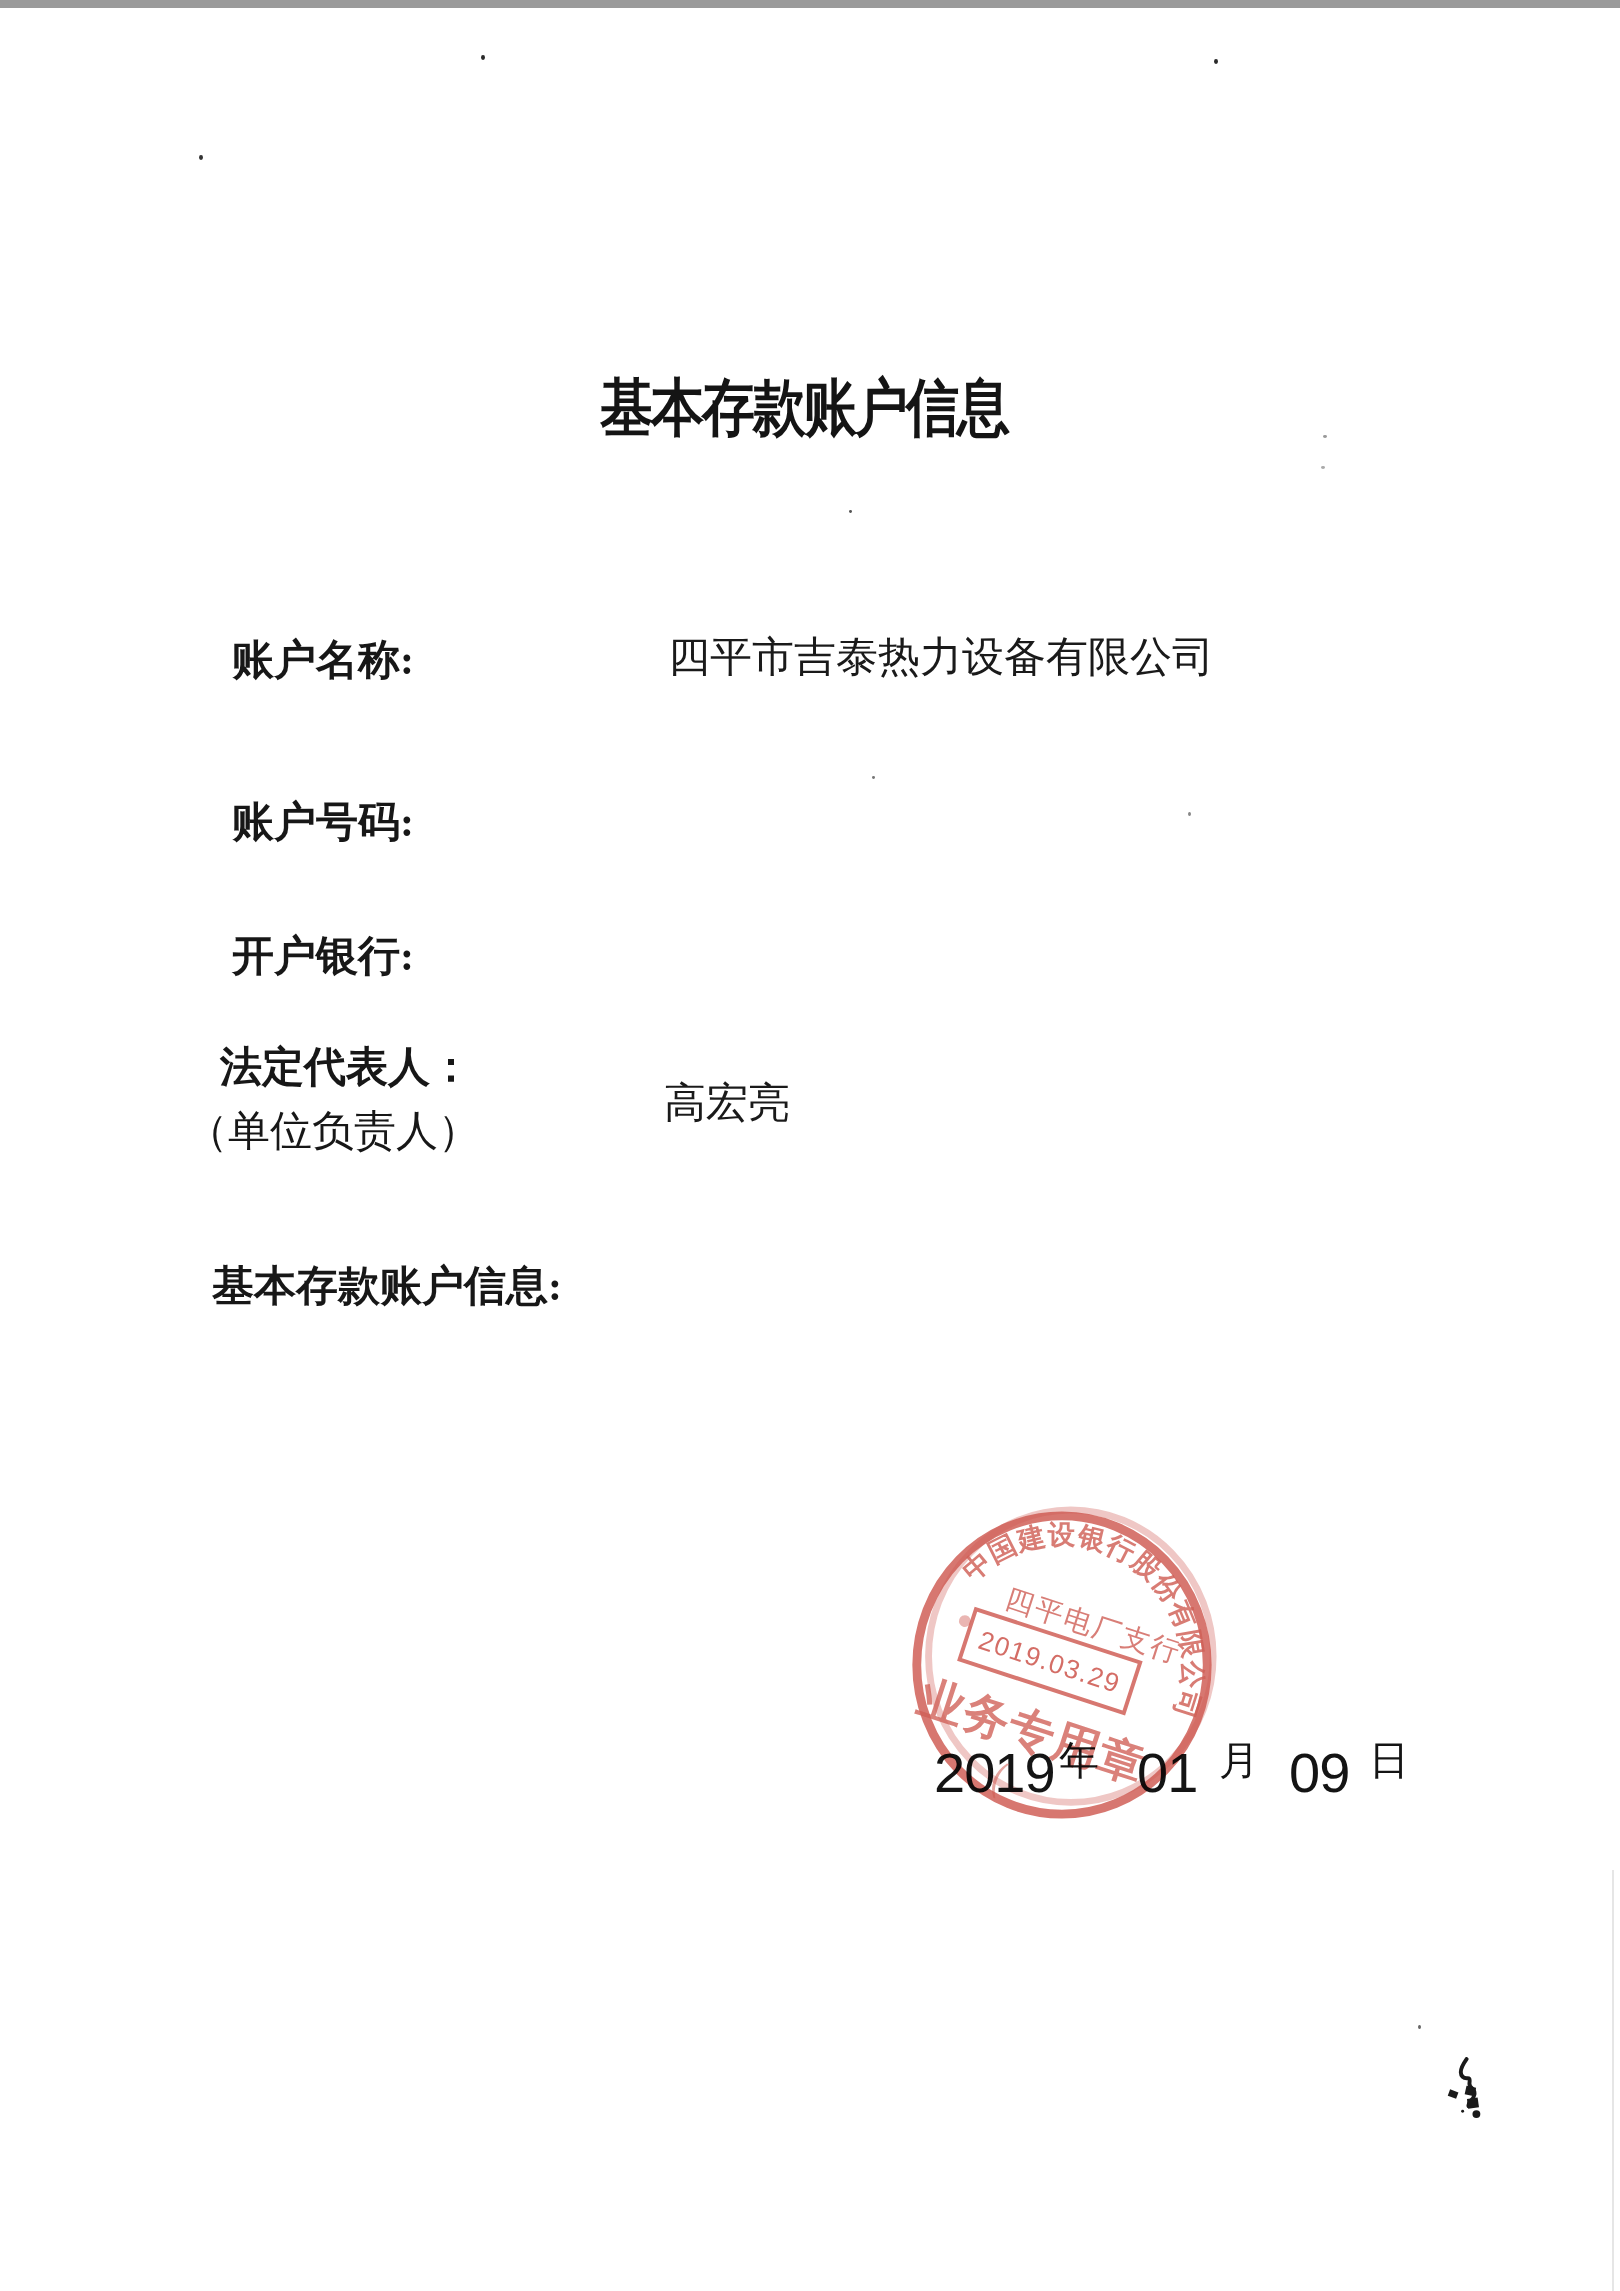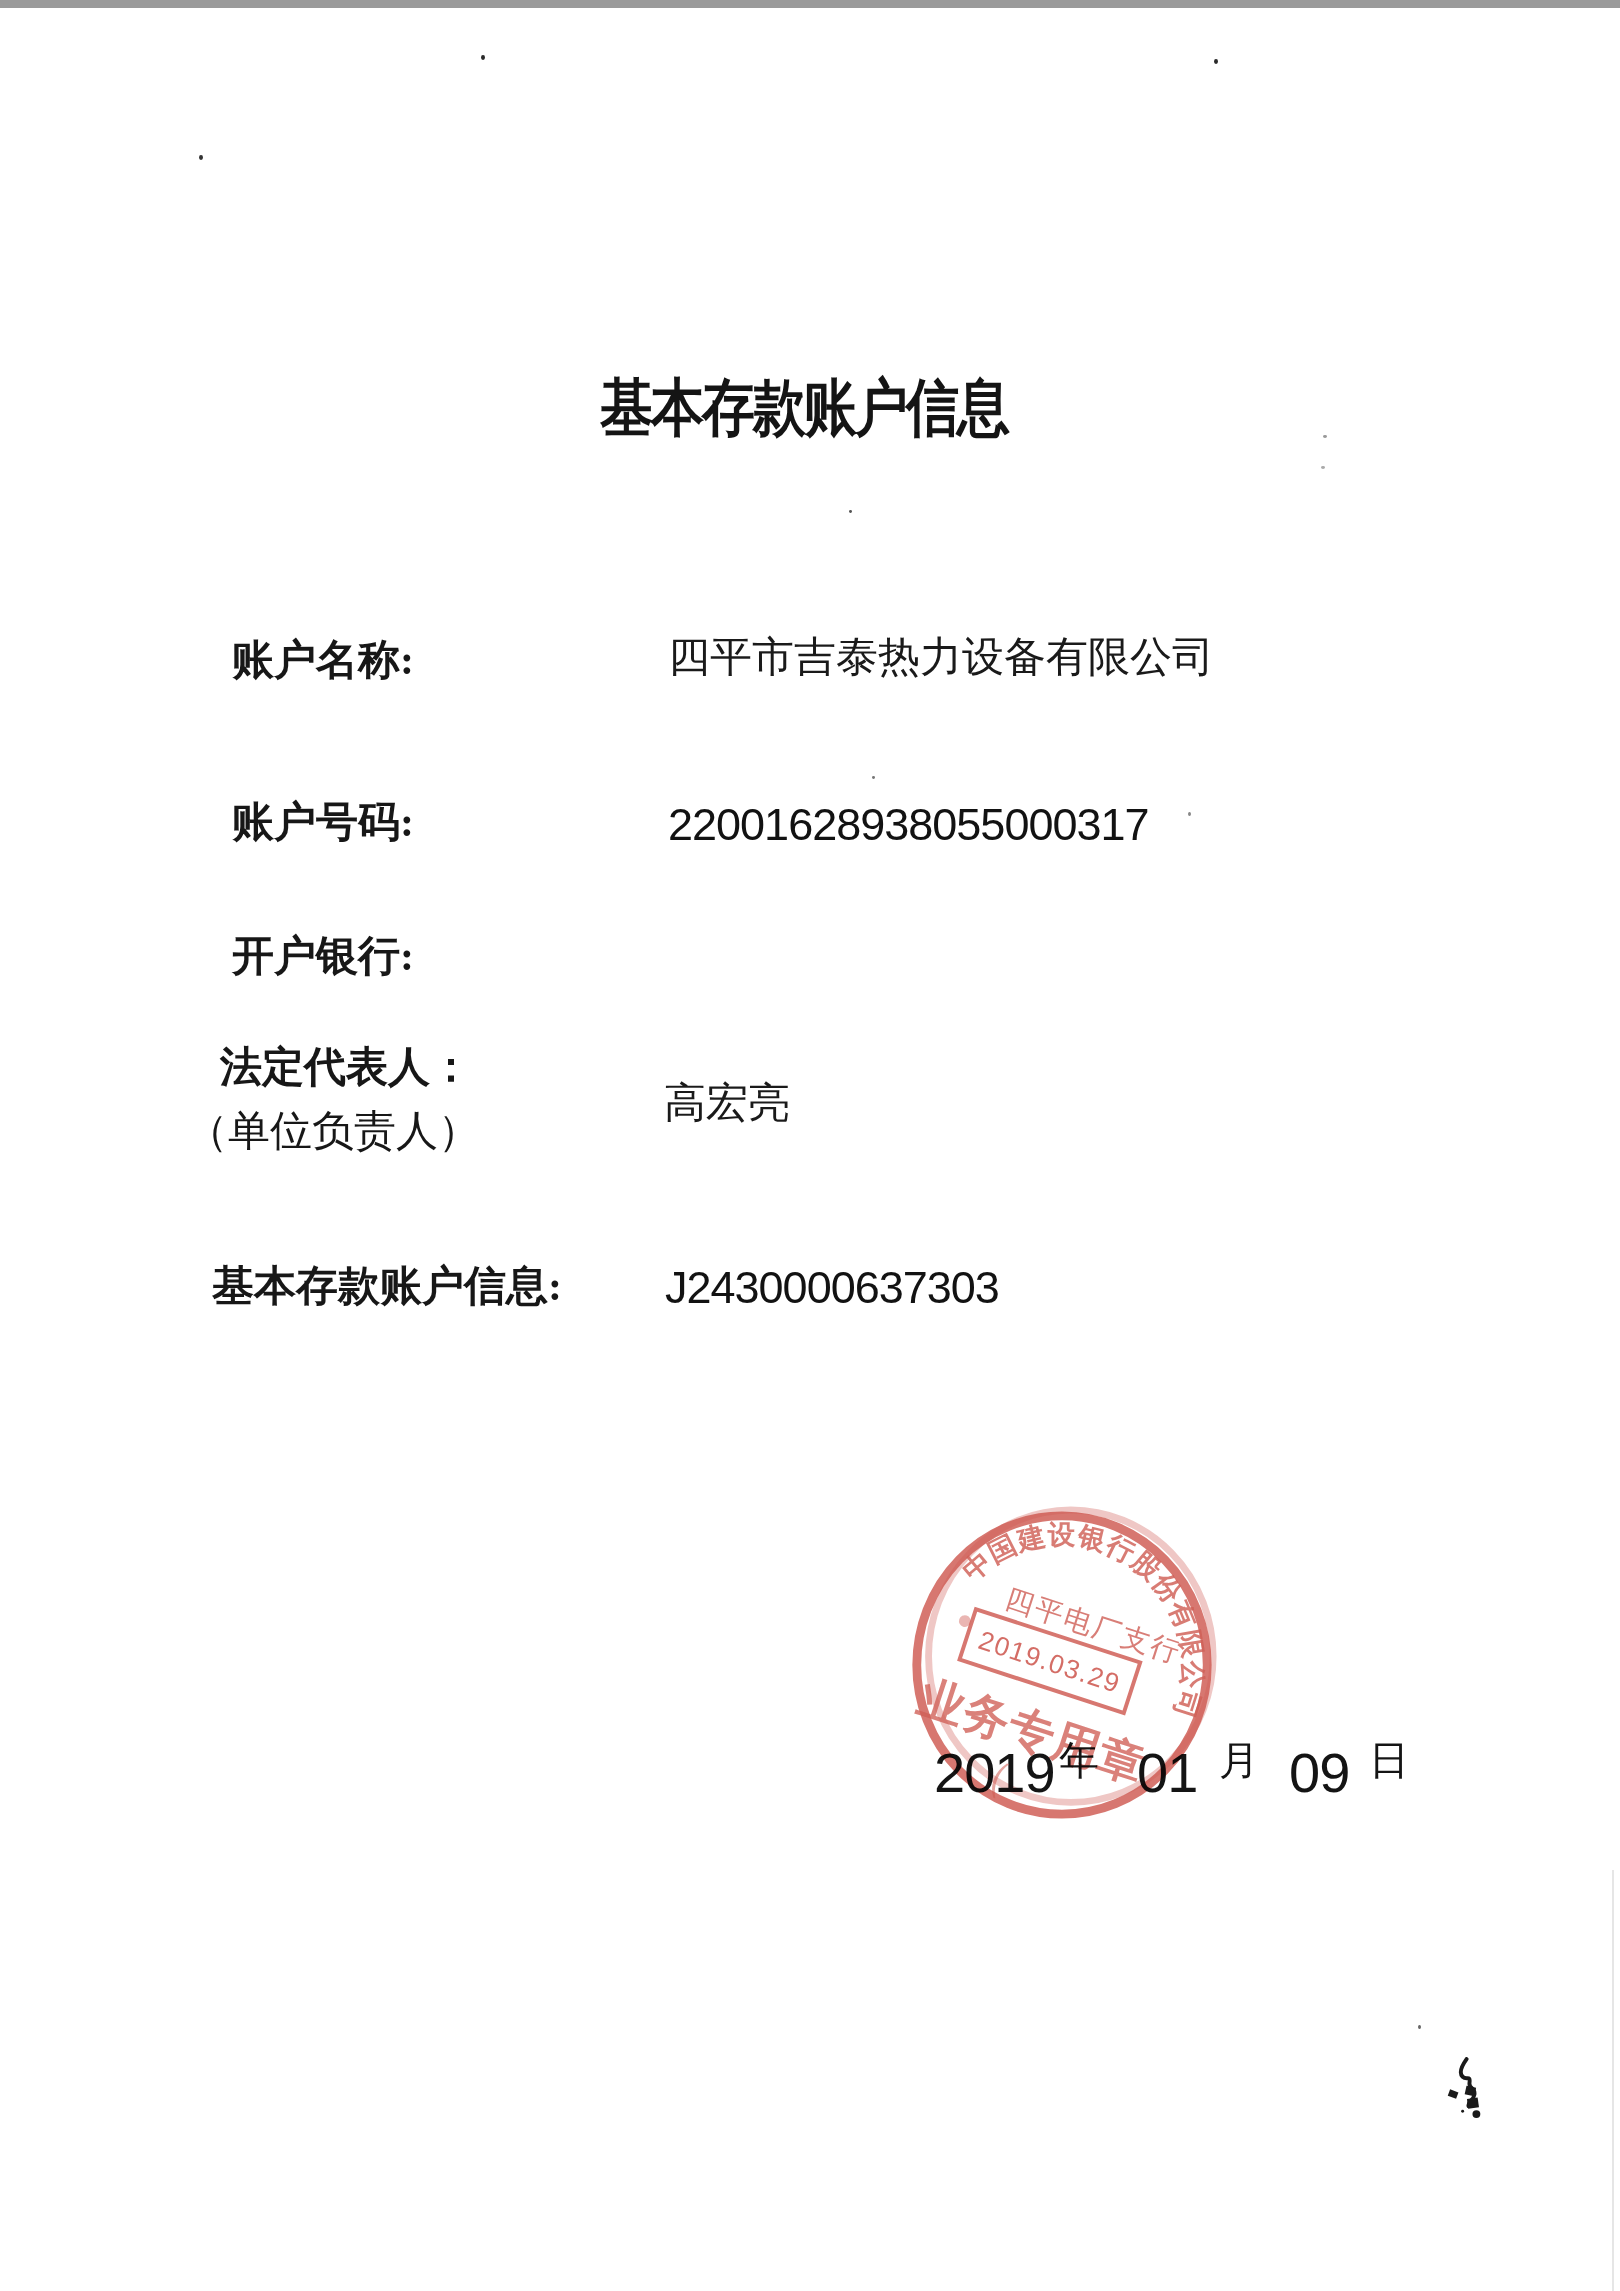--- a/index.html
+++ b/index.html
@@ -46,30 +46,28 @@
 <body>
 
 <div class="page">
 
   <div class="abs doc-title" style="left:600px;top:369px;">基本存款账户信息</div>
 
   <div class="abs field-label field-label-bold" style="left:232px;top:631px;">账户名称:</div>
   <div class="abs field-value" style="left:668px;top:628px;">四平市吉泰热力设备有限公司</div>
 
   <div class="abs field-label field-label-bold" style="left:232px;top:793px;">账户号码:</div>
-  <div class="abs num-value" style="left:668px;top:794px;">22001628938055000317</div>
 
   <div class="abs field-label field-label-bold" style="left:232px;top:927px;">开户银行:</div>
 
   <div class="abs field-label field-label-bold" style="left:220px;top:1038px;">法定代表人：</div>
   <div class="abs field-label" style="left:186px;top:1102px;">（单位负责人）</div>
   <div class="abs field-value" style="left:664px;top:1074px;">高宏亮</div>
 
   <div class="abs field-label field-label-bold" style="left:212px;top:1257px;">基本存款账户信息:</div>
-  <div class="abs num-value" style="left:665px;top:1257px;">J2430000637303</div>
 
   <div>
     <span class="abs date-digit" style="left:934px;top:1737px;">2019</span>
     <span class="abs date-unit" style="left:1059px;top:1733px;">年</span>
     <span class="abs date-digit" style="left:1137px;top:1737px;">01</span>
     <span class="abs date-unit" style="left:1219px;top:1733px;">月</span>
     <span class="abs date-digit" style="left:1289px;top:1737px;">09</span>
     <span class="abs date-unit" style="left:1369px;top:1733px;">日</span>
   </div>
 

